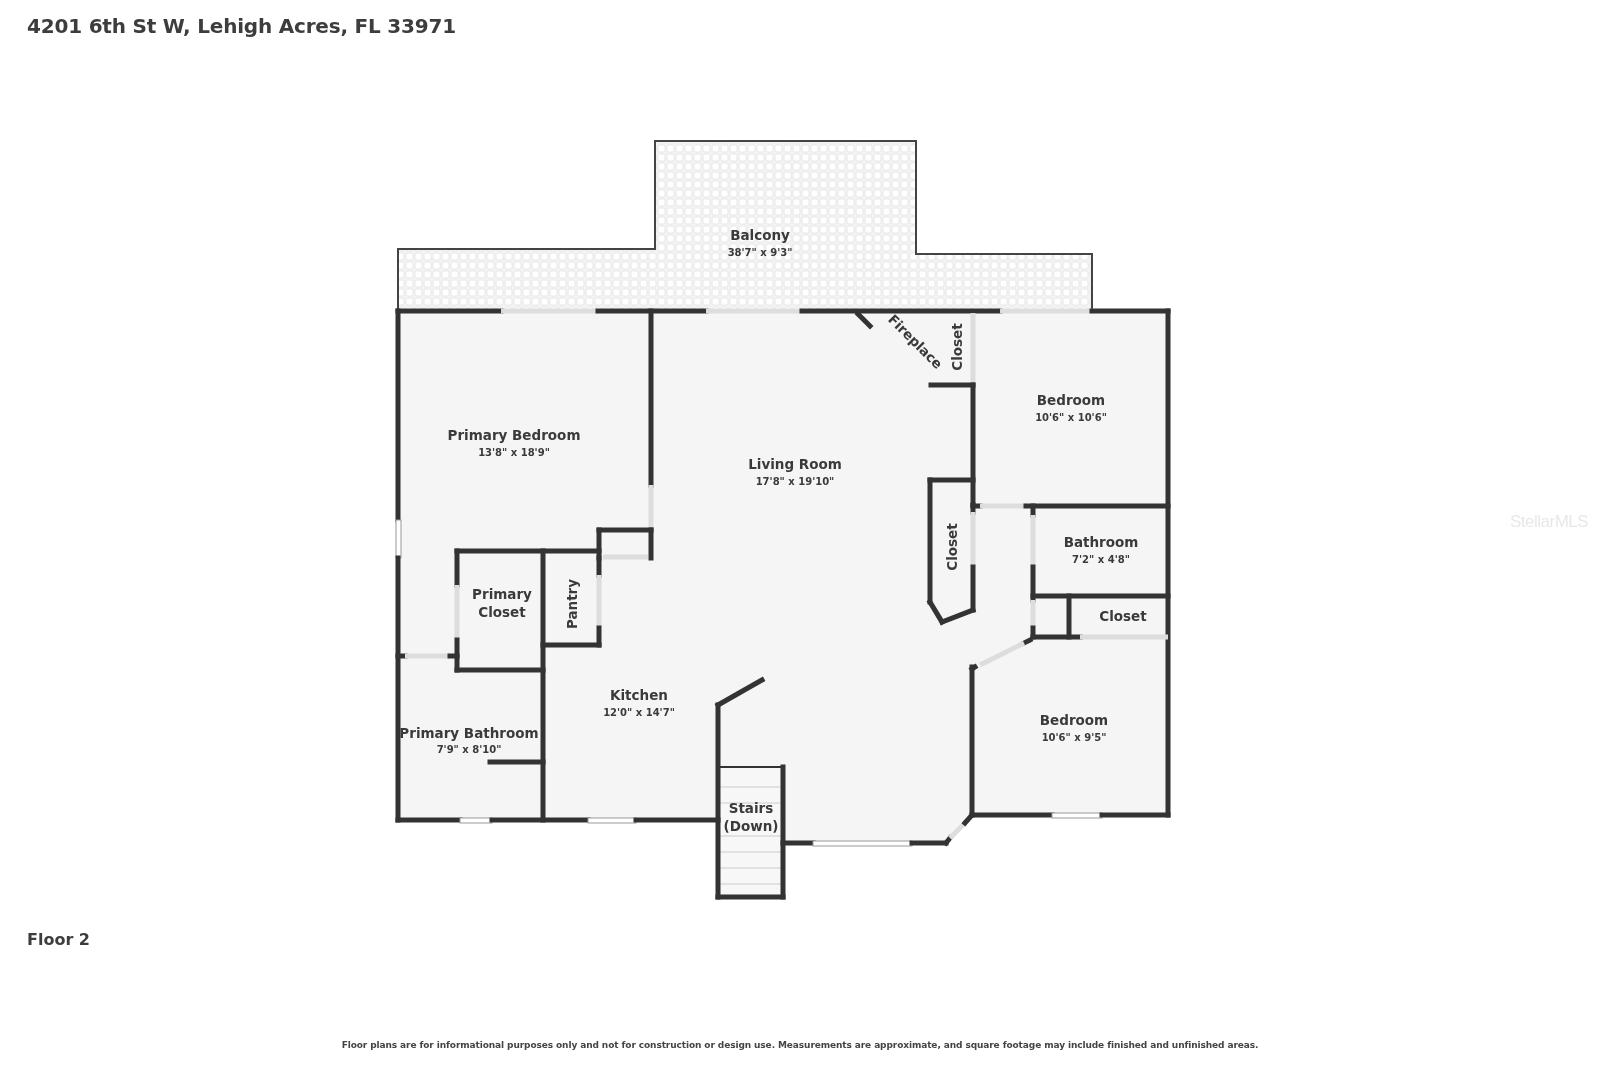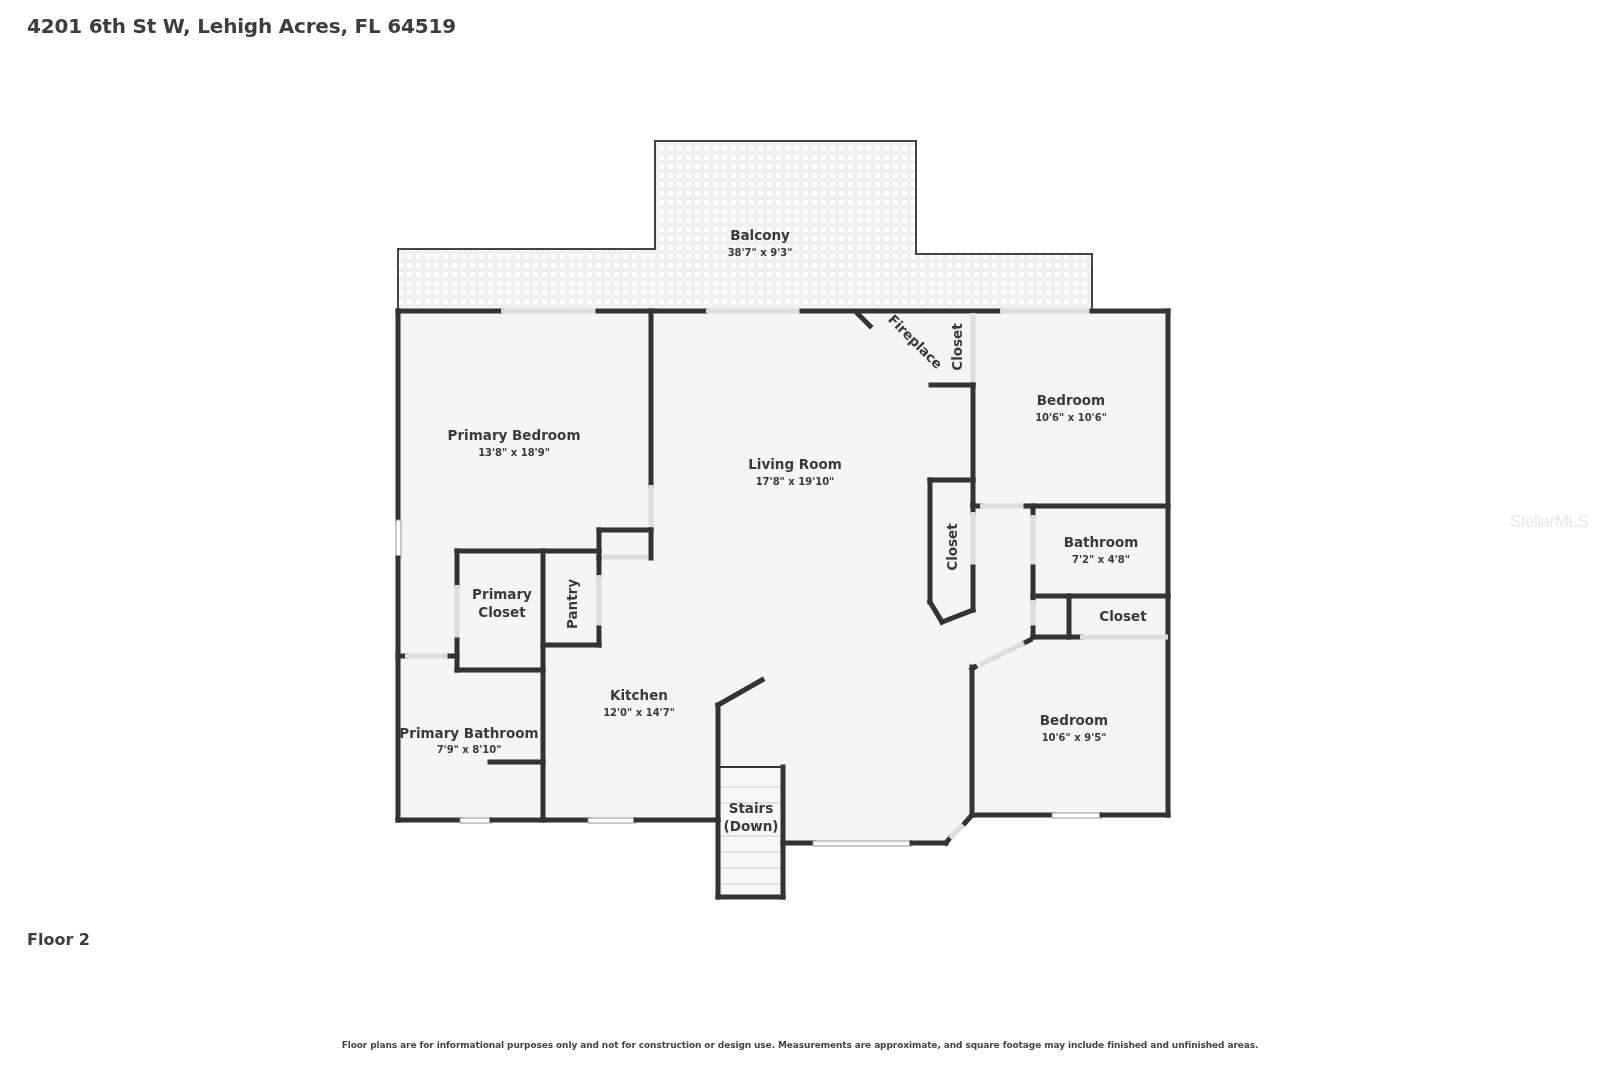--- a/index.html
+++ b/index.html
@@ -16,21 +16,21 @@
     .room-name { font-family: "DejaVu Sans", sans-serif; font-weight: bold; font-size: 13.5px; fill: #3a3a3a; text-anchor: middle; }
     .room-dim { font-family: "DejaVu Sans", sans-serif; font-weight: bold; font-size: 10px; fill: #3a3a3a; text-anchor: middle; }
     .wall { stroke: #333333; stroke-width: 5; fill: none; stroke-linecap: square; }
     .thin { stroke: #333333; stroke-width: 2; fill: none; }
     .opening { stroke: #dddddd; stroke-width: 5; fill: none; }
     .window { stroke: #999; stroke-width: 1; fill: #fff; }
   </style>
 </head>
 <body>
 
-<div class="address">4201 6th St W, Lehigh Acres, FL 64519</div>
+<div class="address">4201 6th St W, Lehigh Acres, FL 33971</div>
 
 <svg class="plan" width="1600" height="1066" viewBox="0 0 1600 1066">
   <defs>
     <pattern id="tile" width="9" height="9" patternUnits="userSpaceOnUse">
       <rect width="9" height="9" fill="#f3f3f3"></rect>
       <rect x="1" y="1" width="7" height="7" rx="2" fill="#ffffff" stroke="#e4e4e4" stroke-width="0.8"></rect>
     </pattern>
   </defs>
 
   <g>

